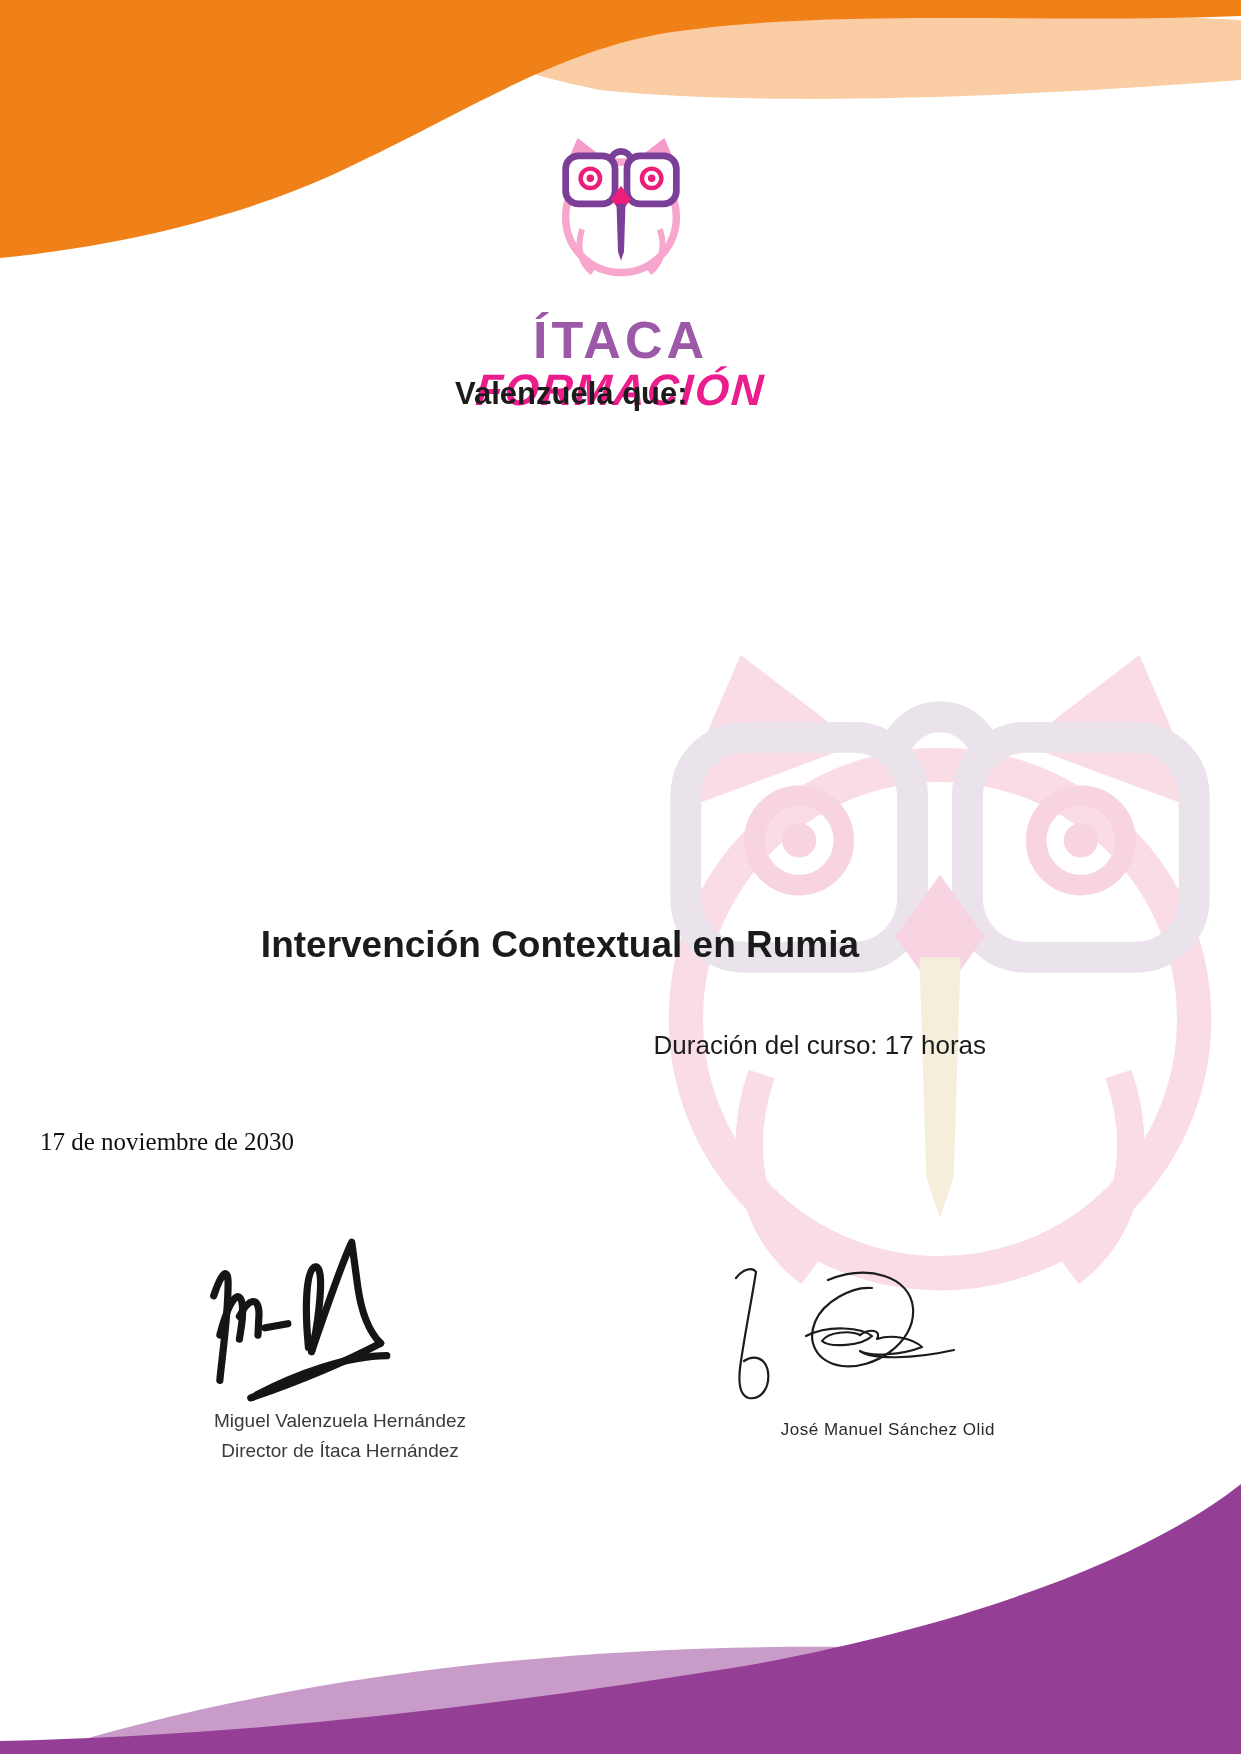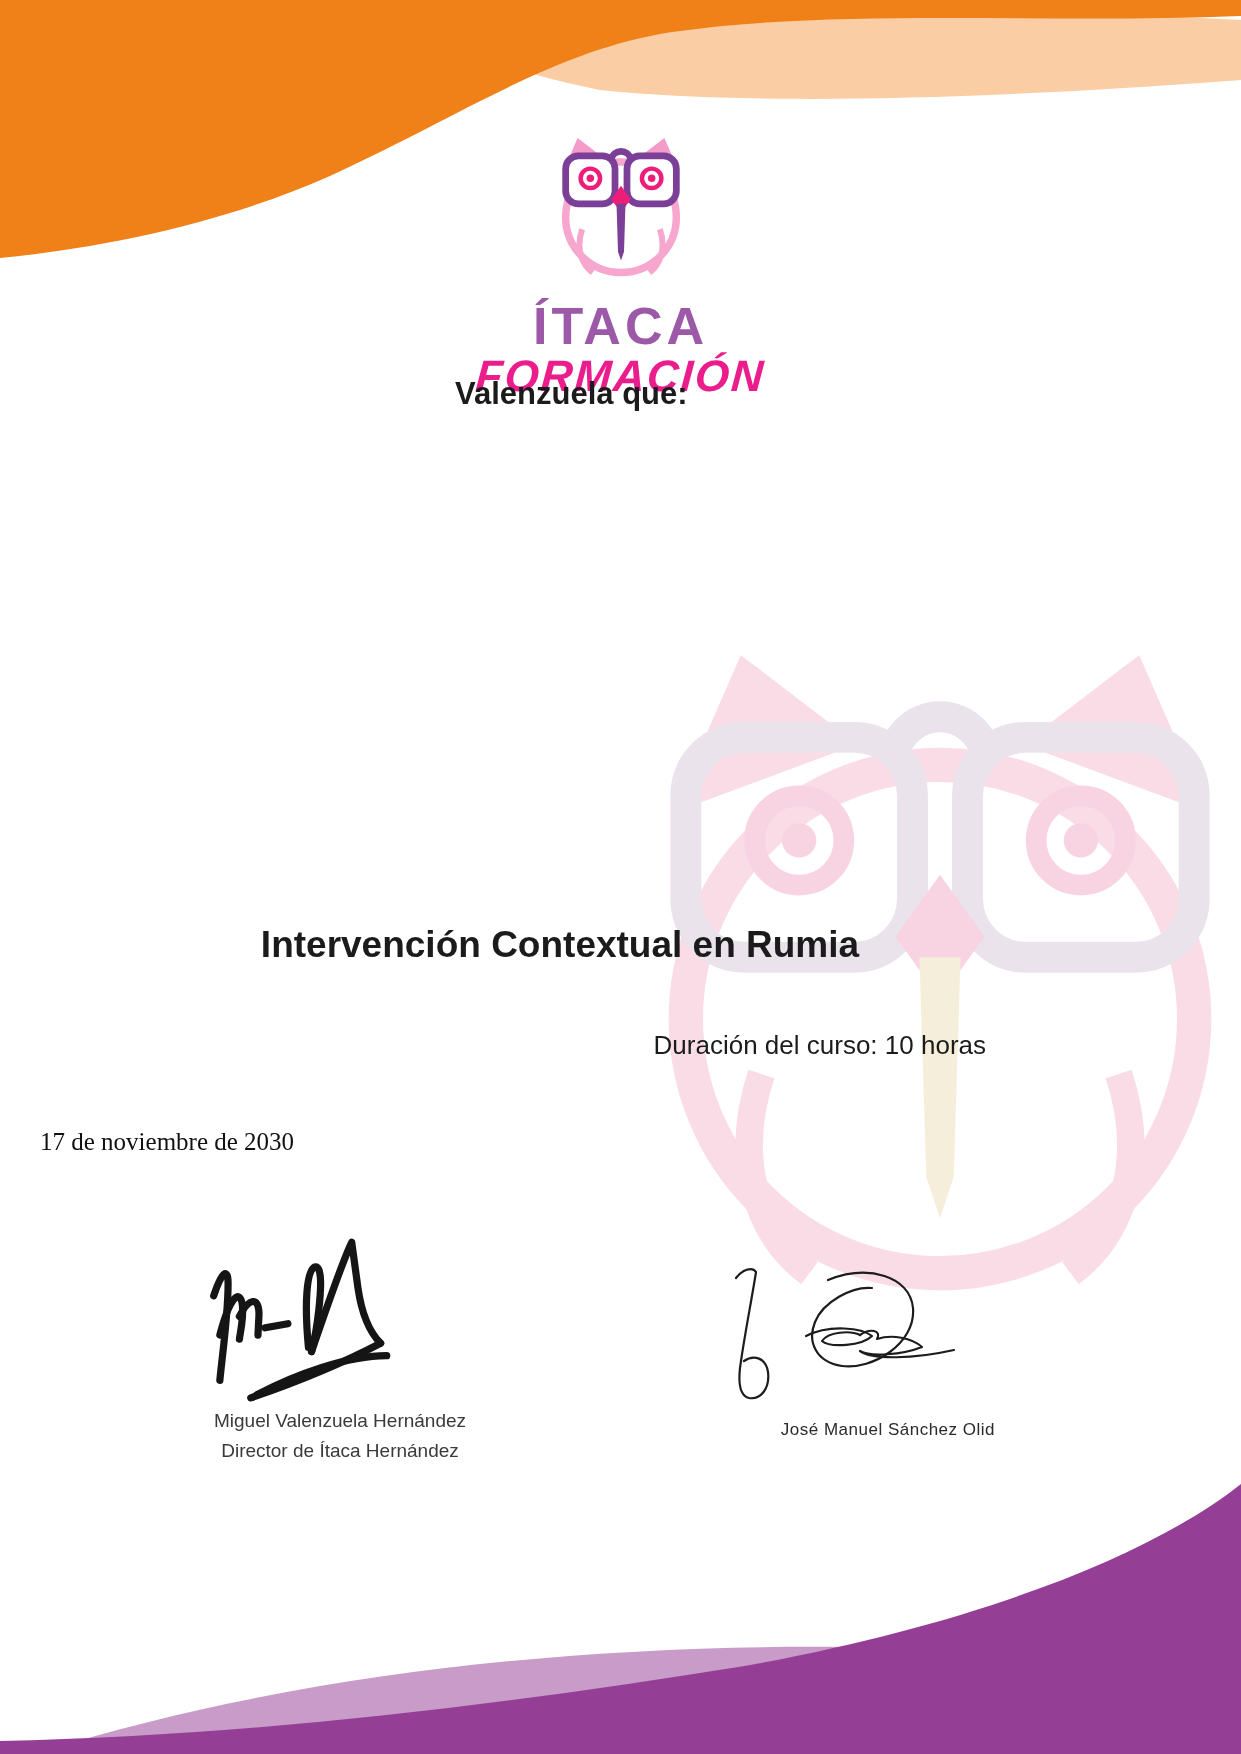--- a/index.html
+++ b/index.html
@@ -9,21 +9,21 @@
   }
   
   .deco{position:absolute;left:0;pointer-events:none;}
   
   .watermark{position:absolute;left:560px;top:600px;width:760px;height:790px;opacity:0.9;}
   
   .logo-block{position:absolute;top:126px;left:0;right:0;text-align:center;}
   .logo-owl{width:168px;height:172px;display:block;margin:0 auto;}
   .brand-name{
     font-size:52px;font-weight:bold;color:#9C59A8;letter-spacing:4px;
-    line-height:52px;margin-top:2px;
+    line-height:52px;margin-top:16px;
   }
   .brand-sub{
     font-size:44px;font-weight:bold;color:#EB1D8D;letter-spacing:2px;
     line-height:48px;transform:skewX(-4deg);font-style:italic;
   }
   .certifica{position:absolute;top:376px;left:455px;font-size:31px;font-weight:bold;}
   .student{position:absolute;top:466px;left:413px;font-size:28px;font-weight:bold;}
   .idline{position:absolute;top:556px;left:287px;font-size:26px;}
   .idline b{font-weight:bold;}
   .bodytext{
@@ -104,21 +104,21 @@
     <div class="brand-sub">FORMACIÓN</div>
   </div>
 
   <div class="certifica">Valenzuela que:</div>
 
 
 
 
   <div class="course-title">Intervención Contextual en Rumia</div>
 
-  <div class="duration">Duración del curso: 10 horas</div>
+  <div class="duration">Duración del curso: 17 horas</div>
 
   <div class="dateline">17 de noviembre de 2030</div>
 
   <svg class="sig sig-left" viewBox="0 0 240 165" aria-hidden="true">
     <g fill="none" stroke="#151515" stroke-width="7" stroke-linecap="round" stroke-linejoin="round">
       <path d="M10,62 C18,38 24,34 24,50 C24,82 18,122 16,144"></path>
       <path d="M16,100 C26,62 36,54 38,72 C39,84 36,96 35,104"></path>
       <path d="M35,82 C44,64 54,62 54,80 L53,100"></path>
       <path d="M60,93 L82,89"></path>
       <path d="M102,112 C98,70 100,38 108,34 C116,32 114,58 112,76 C110,94 107,108 105,116"></path>

